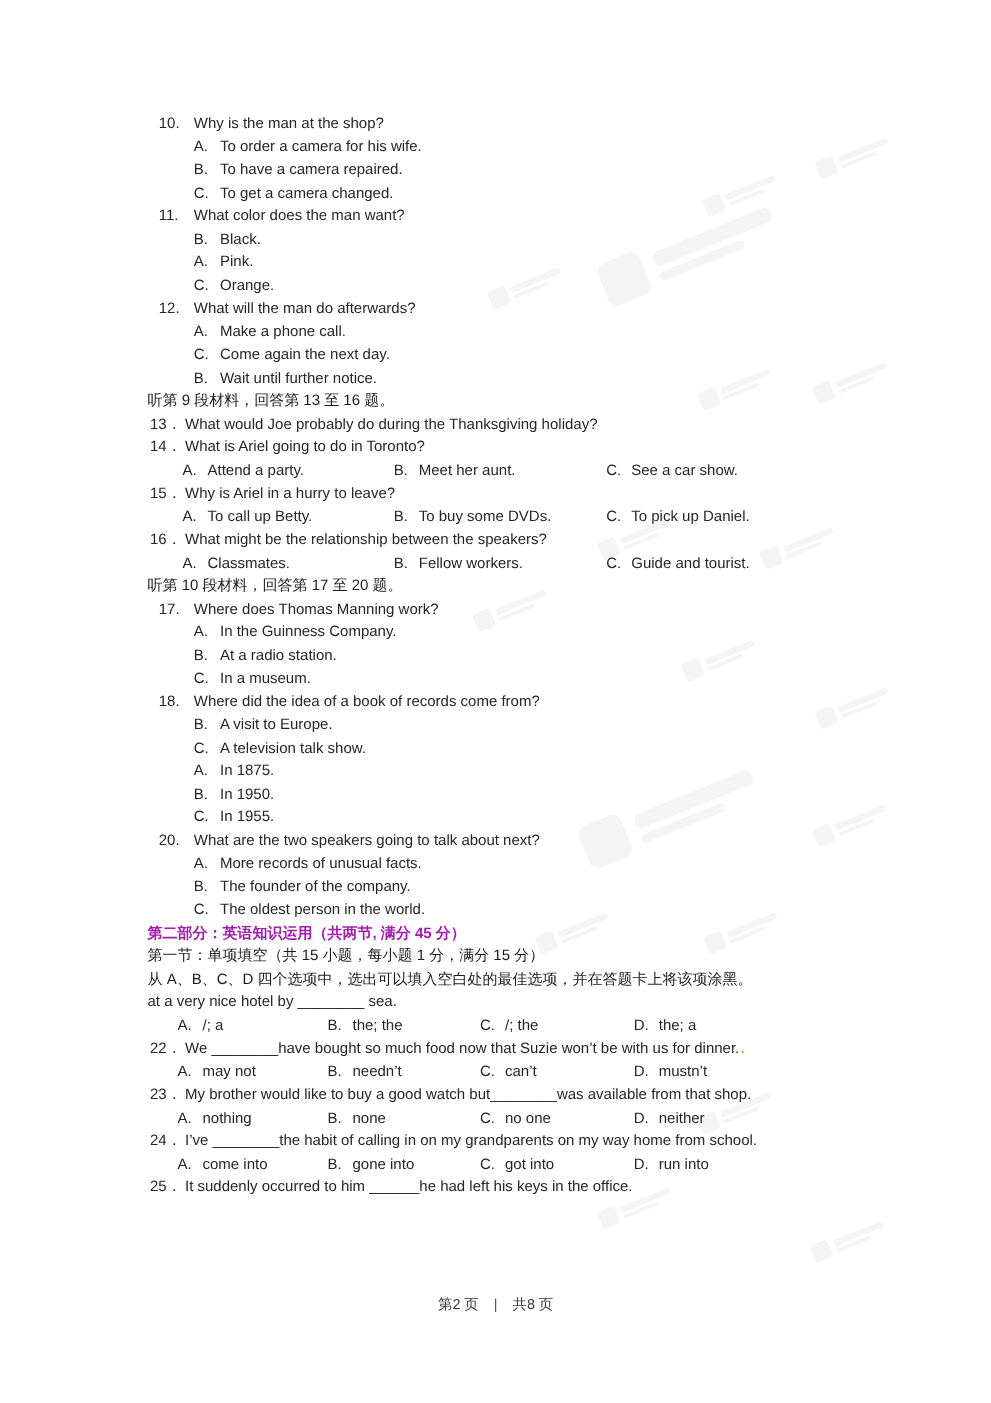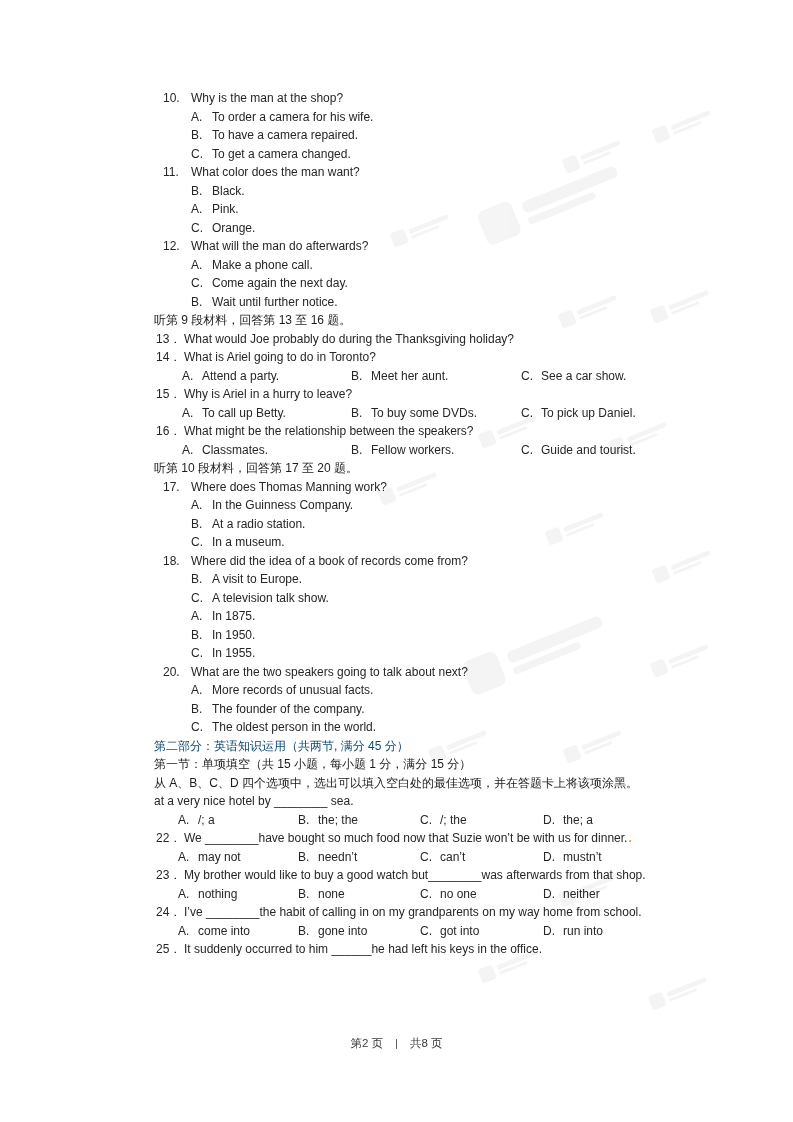--- a/index.html
+++ b/index.html
@@ -1,23 +1,23 @@
 <!DOCTYPE html>
 <html><head>
 <meta charset="utf-8">
 <style>
   html,body{margin:0;padding:0;}
   body{
     width:793px;height:1122px;background:#ffffff;position:relative;overflow:hidden;
     font-family:"Liberation Sans","DejaVu Sans",sans-serif;color:#26262a;
   }
   .exam-body{position:absolute;left:118px;top:89px;width:648px;font-size:12px;}
-  .line{line-height:18.5px;height:18.5px;white-space:nowrap;margin-left:36px;}
+  .line{line-height:18.5px;height:18.5px;white-space:nowrap;}
   .zh{color:#1c1c1e;}
-  .bold{font-weight:normal;color:#0c4a6e;}
+  .bold{font-weight:bold;color:#a21caf;}
   .qnum{display:inline-block;width:28px;margin-left:2px;}
   .qnum-indent{margin-left:9px;}
   .opt-line-v{padding-left:37px;}
   .opt-line-v .opt-label{display:inline-block;min-width:21px;}
   .opt-row{position:relative;}
   .opt-col{position:absolute;top:0;}
   .opt-col .opt-label{display:inline-block;min-width:20px;}
   .cols3-0{left:28px;} .cols3-1{left:197px;} .cols3-2{left:367px;}
   .cols4-0{left:24px;} .cols4-1{left:144px;} .cols4-2{left:266px;} .cols4-3{left:389px;}
   .mark{color:#e8a33d;font-weight:bold;margin-left:1px;}
@@ -224,21 +224,21 @@
       <span class="opt-col cols4-2"><span class="opt-label">C.</span><span class="opt-text">/; the</span></span>
       <span class="opt-col cols4-3"><span class="opt-label">D.</span><span class="opt-text">the; a</span></span>
     </div>
     <div class="line q-line"><span class="qnum">22．</span><span class="qtext">We  ________have bought so much food now that Suzie won’t be with us for dinner.</span><span class="mark">.</span></div>
     <div class="line opt-row">
       <span class="opt-col cols4-0"><span class="opt-label">A.</span><span class="opt-text">may not</span></span>
       <span class="opt-col cols4-1"><span class="opt-label">B.</span><span class="opt-text">needn’t</span></span>
       <span class="opt-col cols4-2"><span class="opt-label">C.</span><span class="opt-text">can’t</span></span>
       <span class="opt-col cols4-3"><span class="opt-label">D.</span><span class="opt-text">mustn’t</span></span>
     </div>
-    <div class="line q-line"><span class="qnum">23．</span><span class="qtext">My brother would like to buy a good watch but________was afterwards from that shop.</span></div>
+    <div class="line q-line"><span class="qnum">23．</span><span class="qtext">My brother would like to buy a good watch but________was available from that shop.</span></div>
     <div class="line opt-row">
       <span class="opt-col cols4-0"><span class="opt-label">A.</span><span class="opt-text">nothing</span></span>
       <span class="opt-col cols4-1"><span class="opt-label">B.</span><span class="opt-text">none</span></span>
       <span class="opt-col cols4-2"><span class="opt-label">C.</span><span class="opt-text">no one</span></span>
       <span class="opt-col cols4-3"><span class="opt-label">D.</span><span class="opt-text">neither</span></span>
     </div>
     <div class="line q-line"><span class="qnum">24．</span><span class="qtext">I’ve  ________the habit of calling in on my grandparents on my way home from school.</span></div>
     <div class="line opt-row">
       <span class="opt-col cols4-0"><span class="opt-label">A.</span><span class="opt-text">come into</span></span>
       <span class="opt-col cols4-1"><span class="opt-label">B.</span><span class="opt-text">gone into</span></span>

